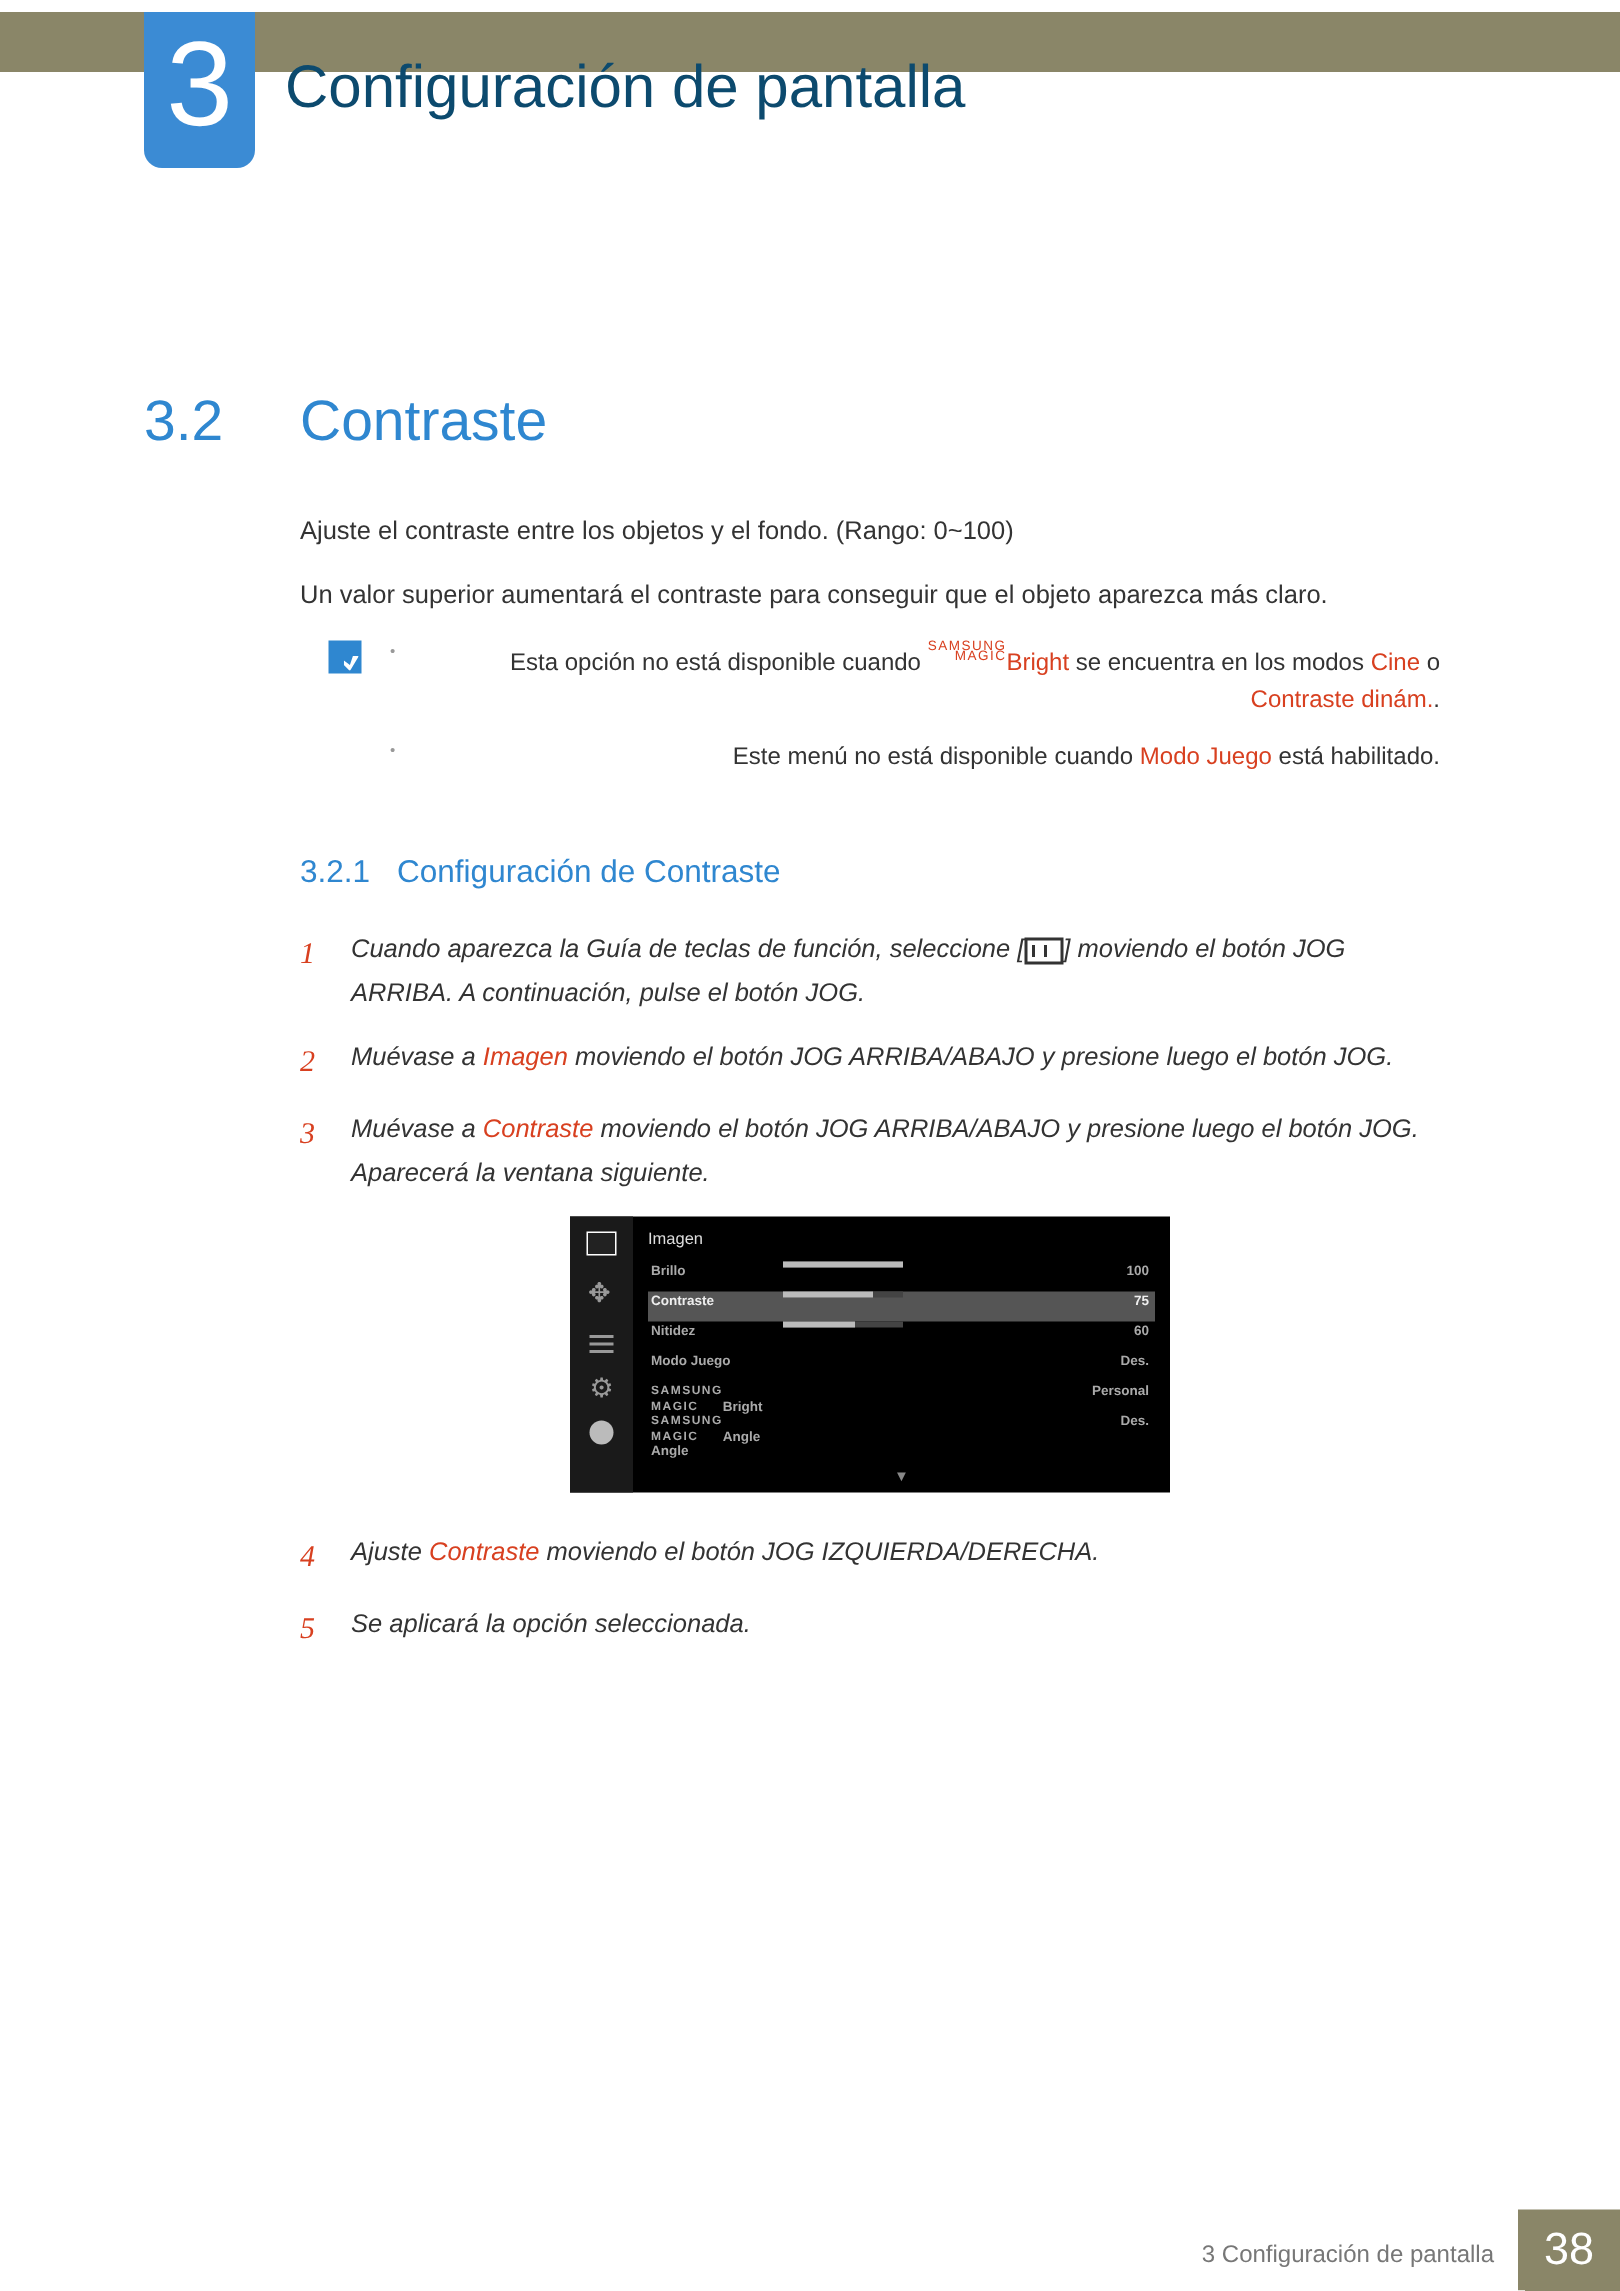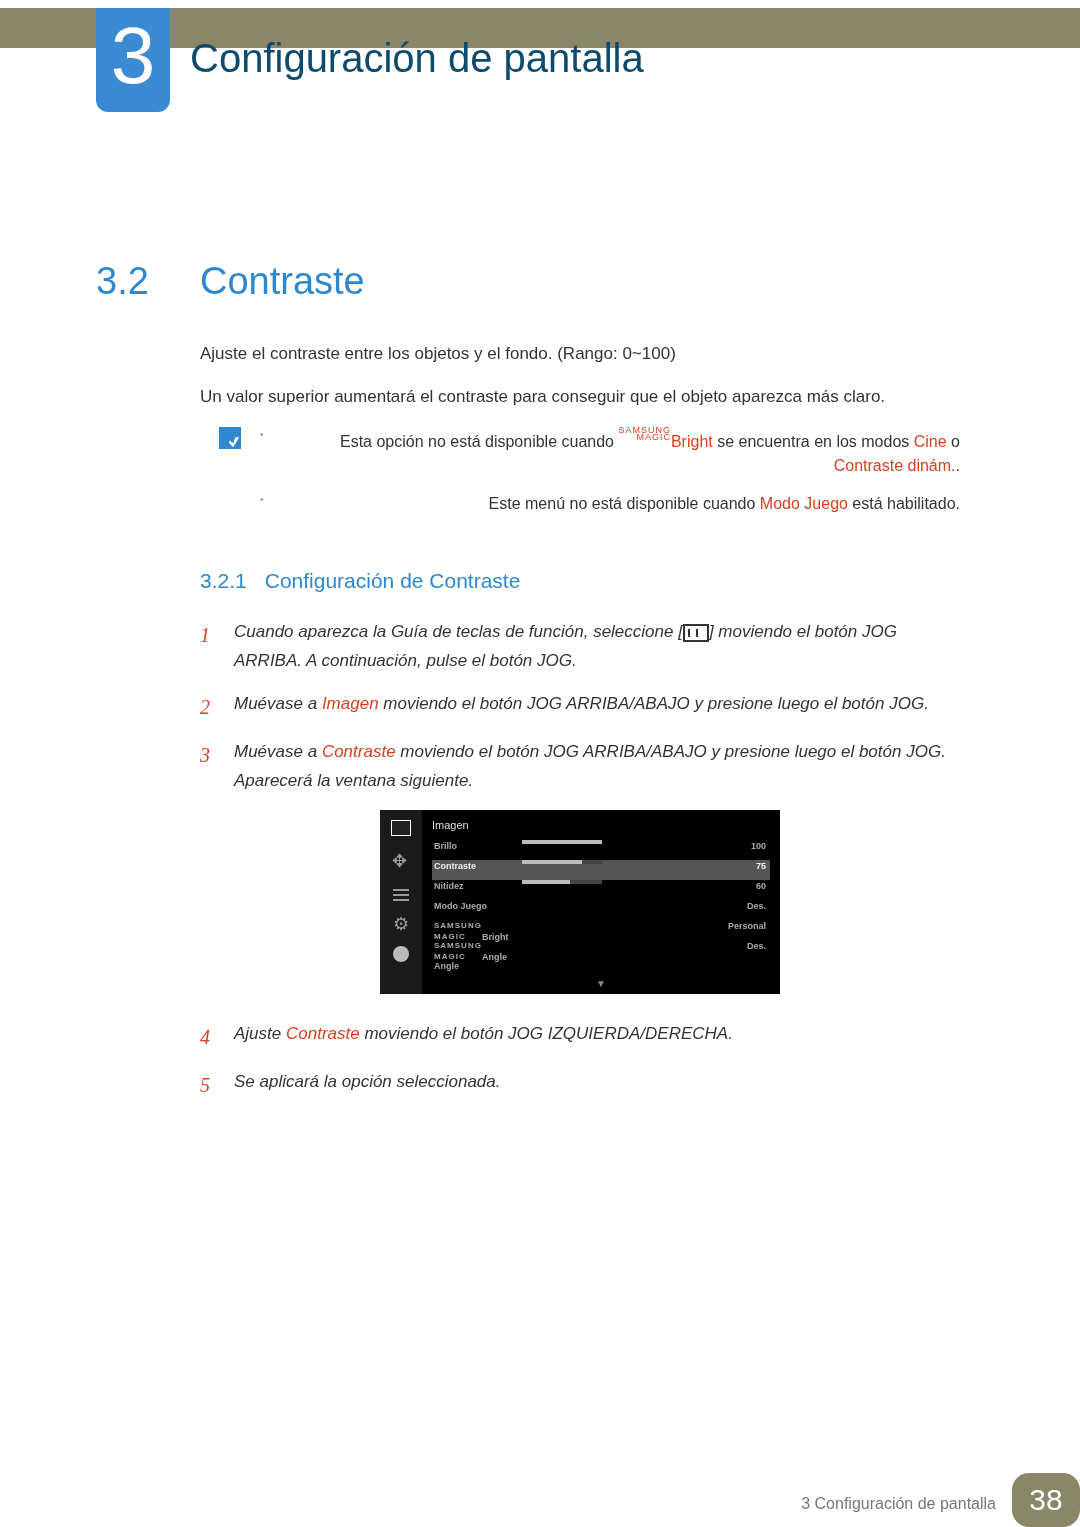--- a/index.html
+++ b/index.html
@@ -252,21 +252,20 @@
   }
   .footer-page {
     position: absolute;
     right: 0; bottom: 0;
     width: 68px; height: 54px;
     background: #8a8668;
     color: #fff;
     font-size: 30px;
     text-align: center;
     line-height: 54px;
-    border-radius: 17px;
   }
 </style>
 </head>
 <body>
 
 <div class="top-bar"></div>
 <div class="chapter-badge">3</div>
 <div class="chapter-title">Configuración de pantalla</div>
 
 <div class="section-num">3.2</div>

